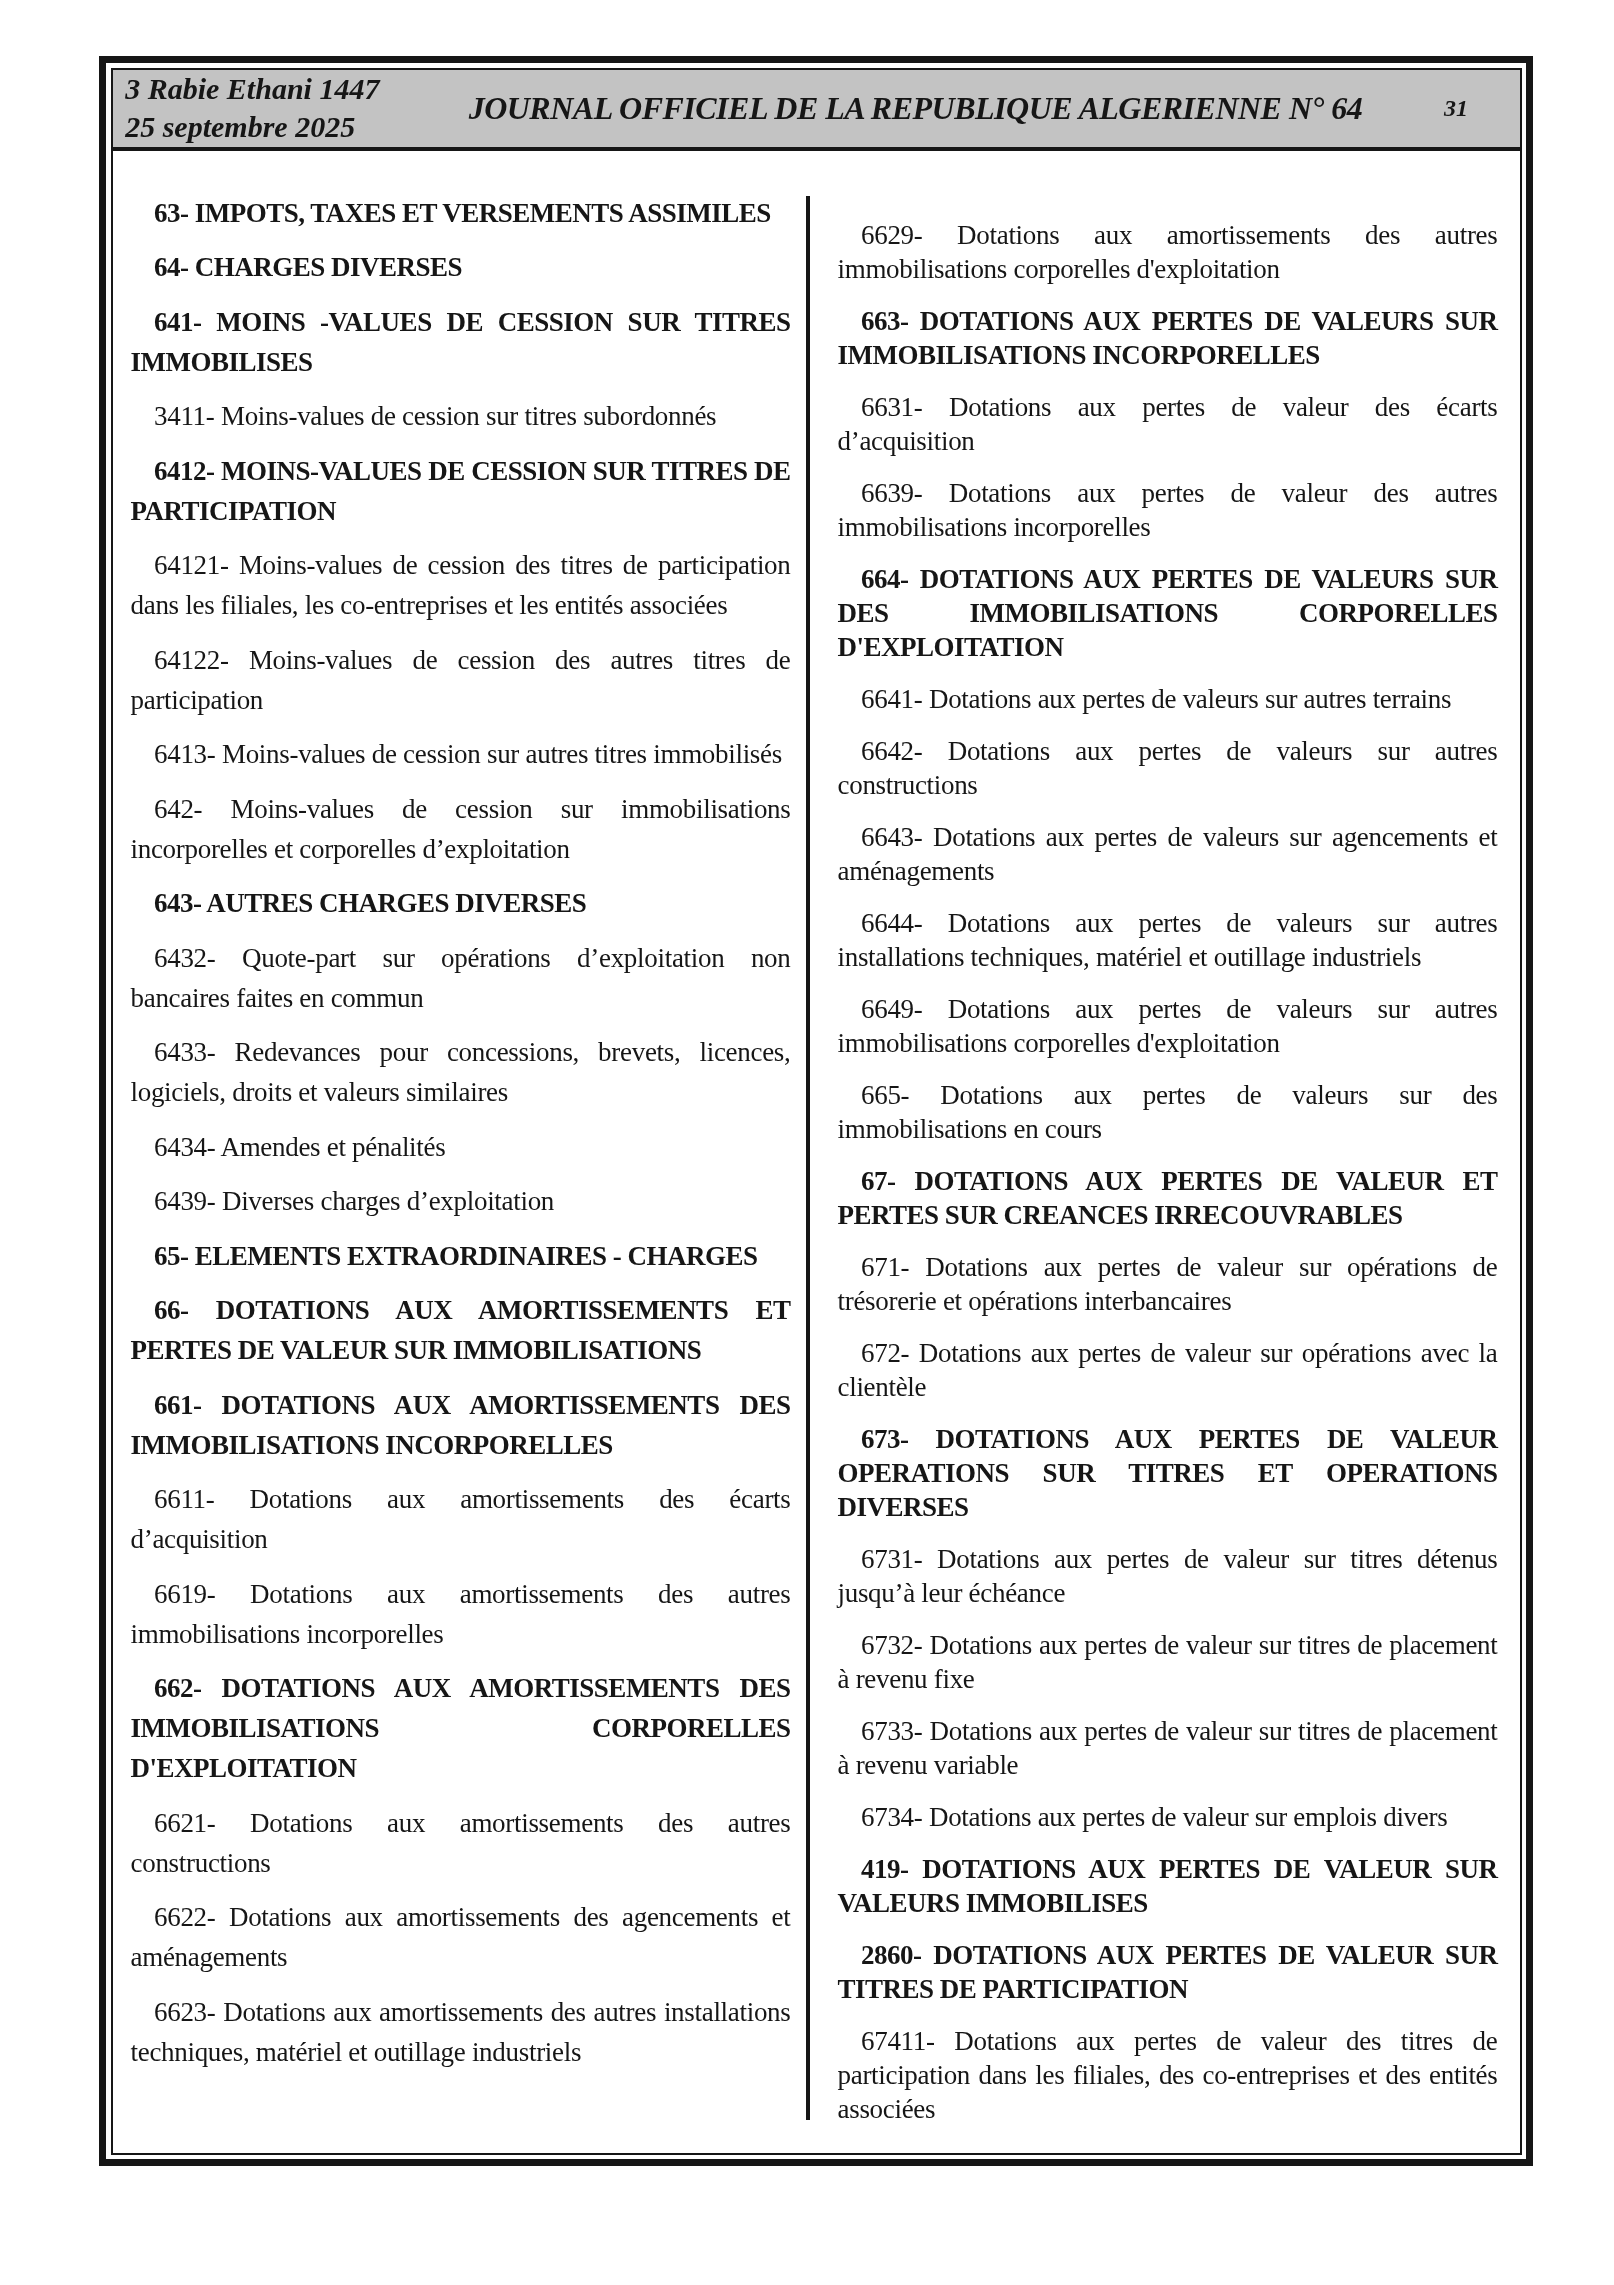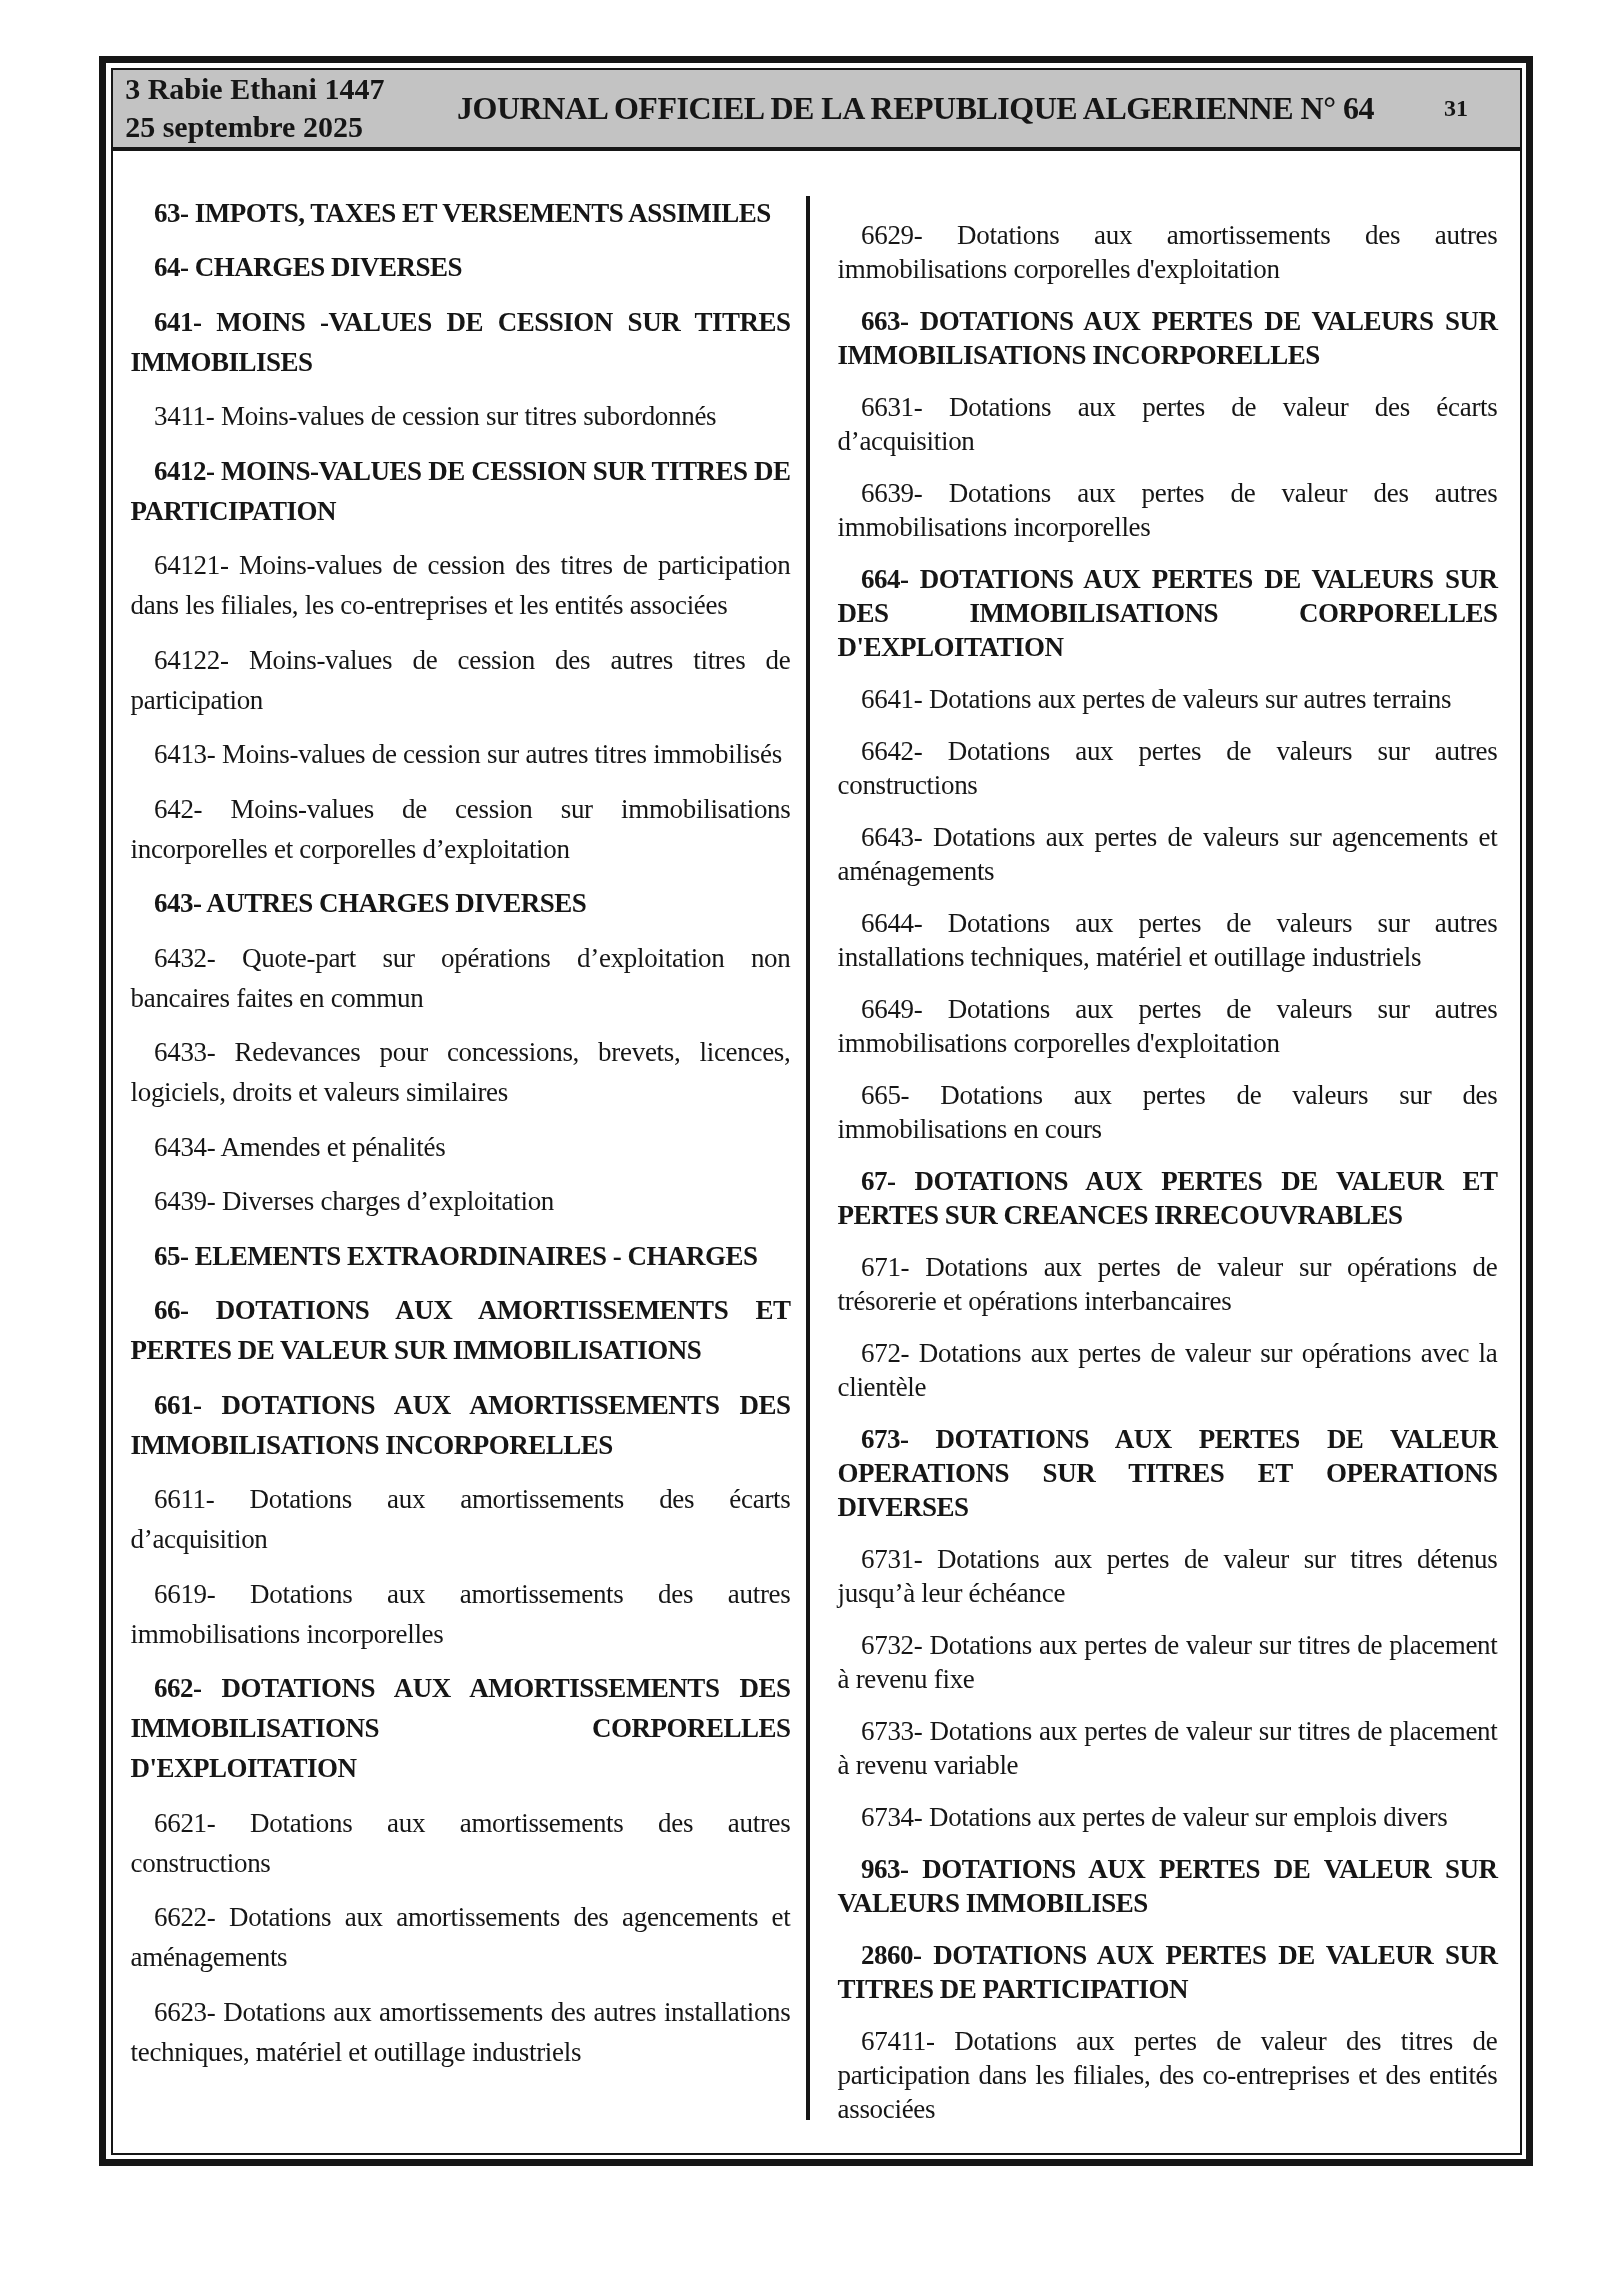--- a/index.html
+++ b/index.html
@@ -30,20 +30,21 @@
     top: 4.5px; left: 4.5px; right: 4.5px; bottom: 4.5px;
     border: 2.7px solid #161616;
   }
   .header-band {
     height: 77px;
     background: #c3c3c3;
     border-bottom: 4.5px solid #161616;
     display: flex;
     align-items: center;
     font-weight: bold;
+    font-style: italic;
   }
   .date-block {
     width: 326px;
     padding-left: 12.7px;
     box-sizing: border-box;
     font-size: 30px;
     line-height: 38px;
     white-space: nowrap;
   }
   .header-title {
@@ -146,21 +147,21 @@
           <p>6649- Dotations aux pertes de valeurs sur autres immobilisations corporelles d'exploitation</p>
           <p>665- Dotations aux pertes de valeurs sur des immobilisations en cours</p>
           <p class="bold">67- DOTATIONS AUX PERTES DE VALEUR ET PERTES SUR CREANCES IRRECOUVRABLES</p>
           <p>671- Dotations aux pertes de valeur sur opérations de trésorerie et opérations interbancaires</p>
           <p>672- Dotations aux pertes de valeur sur opérations avec la clientèle</p>
           <p class="bold">673- DOTATIONS AUX PERTES DE VALEUR OPERATIONS SUR TITRES ET OPERATIONS DIVERSES</p>
           <p>6731- Dotations aux pertes de valeur sur titres détenus jusqu’à leur échéance</p>
           <p>6732- Dotations aux pertes de valeur sur titres de placement à revenu fixe</p>
           <p>6733- Dotations aux pertes de valeur sur titres de placement à revenu variable</p>
           <p>6734- Dotations aux pertes de valeur sur emplois divers</p>
-          <p class="bold">963- DOTATIONS AUX PERTES DE VALEUR SUR VALEURS IMMOBILISES</p>
+          <p class="bold">419- DOTATIONS AUX PERTES DE VALEUR SUR VALEURS IMMOBILISES</p>
           <p class="bold">2860- DOTATIONS AUX PERTES DE VALEUR SUR TITRES DE PARTICIPATION</p>
           <p>67411- Dotations aux pertes de valeur des titres de participation dans les filiales, des co-entreprises et des entités associées</p>
         </div>
     </div>
 
   </div>
 </div>
 
 
 </body></html>

